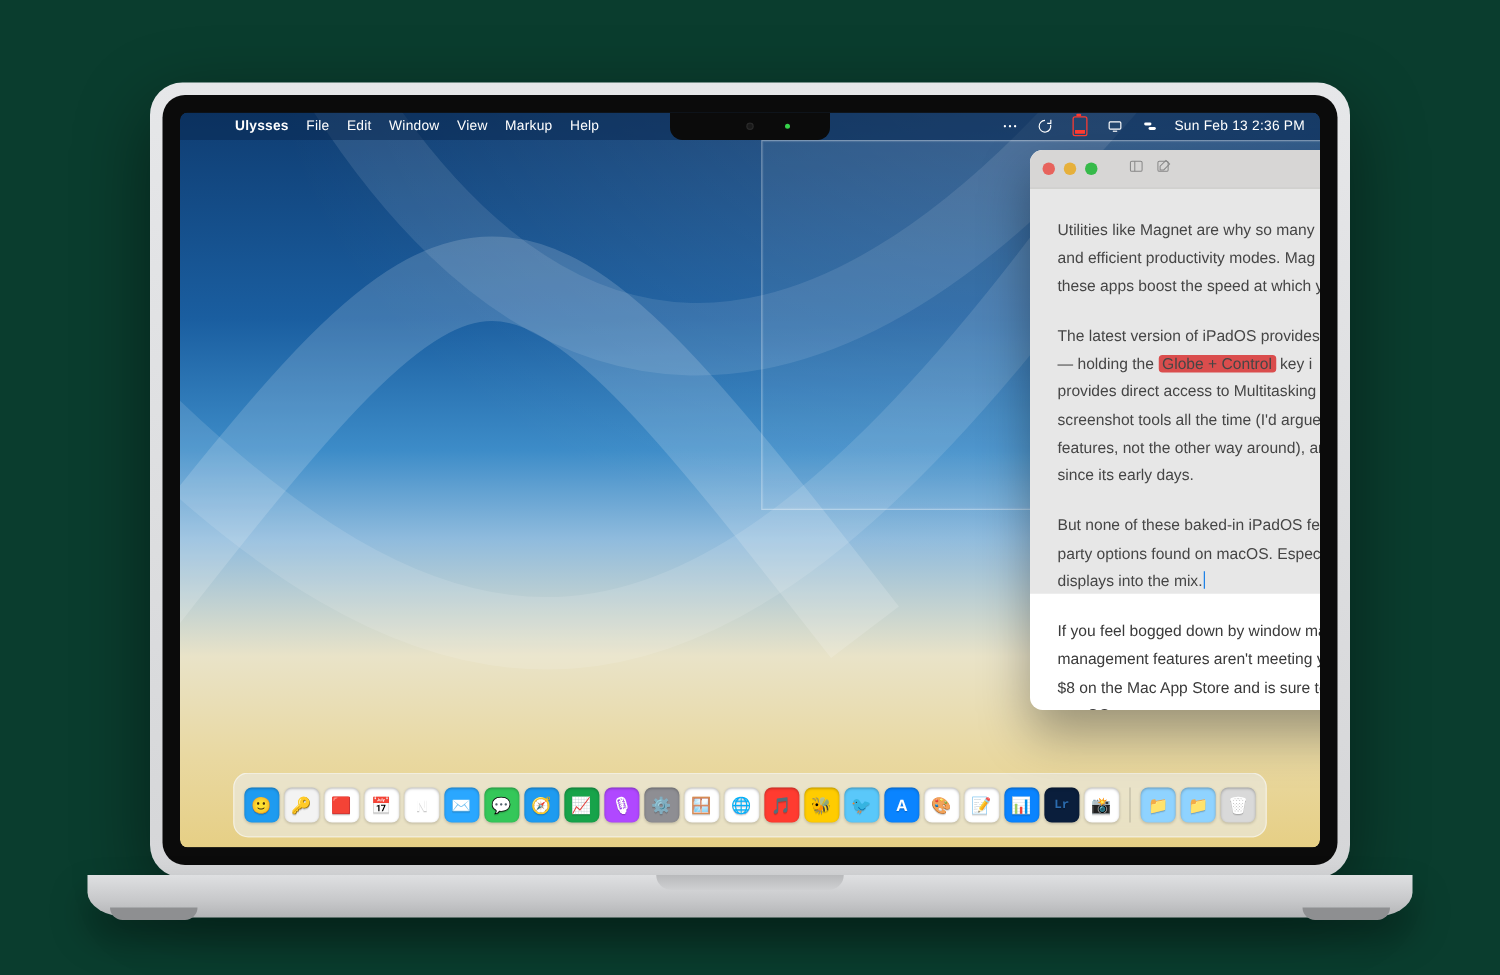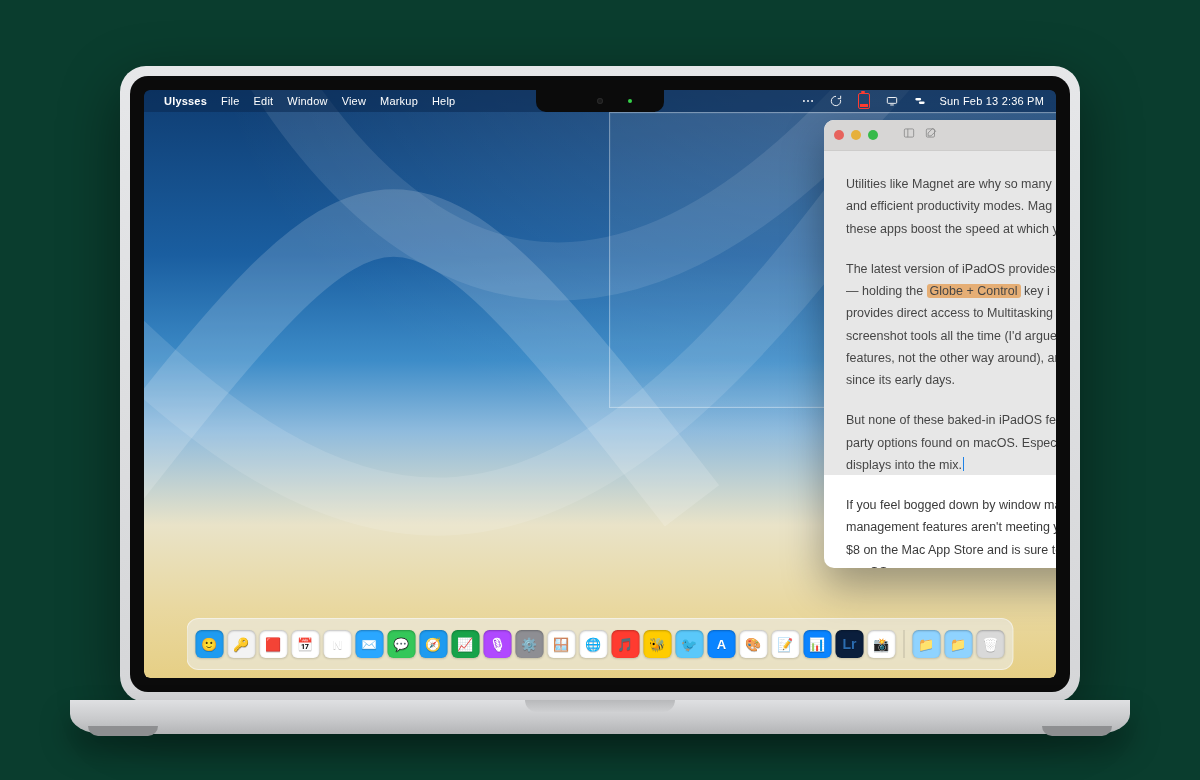--- a/index.html
+++ b/index.html
@@ -23,21 +23,21 @@
 
   
   .wall{position:absolute;inset:0;background:
     radial-gradient(1200px 800px at 80% -10%, rgba(255,255,255,.15), rgba(255,255,255,0) 55%),
     linear-gradient(180deg,#0f3d72 0%,#1a5ea0 28%,#3d8cc8 46%,#8fbbdd 58%,#e9e3c8 74%,#e9d8a0 88%,#e6cf85 100%);
   }
   .wall svg{position:absolute;inset:0;width:100%;height:100%;}
 
   
   .menubar{position:absolute;left:0;right:0;top:0;height:22px;background:rgba(10,40,80,.55);color:#fff;display:flex;align-items:center;font-size:11px;letter-spacing:.2px;z-index:40;}
-  .menubar .ml{display:flex;align-items:center;gap:14px;padding-left:4px;}
+  .menubar .ml{display:flex;align-items:center;gap:14px;padding-left:28px;}
   .menubar .ml .apple{font-size:13px;line-height:1;margin-right:2px;}
   .menubar .ml b{font-weight:700;}
   .menubar .mr{margin-left:auto;display:flex;align-items:center;gap:12px;padding-right:12px;}
   .menubar .ic{display:inline-flex;align-items:center;justify-content:center;width:16px;height:16px;}
   .menubar .ic svg{width:14px;height:14px;fill:#fff;}
   .batt{width:10px;height:14px;border:1px solid #ff3b30;border-radius:2px;position:relative;}
   .batt:before{content:"";position:absolute;left:2px;top:-3px;width:4px;height:2px;background:#ff3b30;border-radius:1px;}
   .batt:after{content:"";position:absolute;left:1px;bottom:1px;right:1px;height:3px;background:#ff3b30;}
 
   
@@ -47,21 +47,21 @@
   .win{position:absolute;left:680px;top:30px;width:380px;height:448px;border-radius:10px 0 0 10px;overflow:hidden;background:#fff;box-shadow:0 18px 40px rgba(0,0,0,.35);z-index:30;filter:drop-shadow(0 0 0 rgba(0,0,0,0));}
   .win .tb{height:30px;background:#ecebea;display:flex;align-items:center;gap:8px;padding:0 10px;border-bottom:1px solid #e0dfdd;}
   .tl{display:flex;gap:7px;align-items:center;}
   .dot{width:10px;height:10px;border-radius:50%;}
   .dot.r{background:#ff5f57}.dot.y{background:#febc2e}.dot.g{background:#28c840}
   .tb .spacer{width:8px}
   .tb .ic{color:#8a8a8a}
   .tb svg{width:14px;height:14px;fill:none;stroke:#8a8a8a;stroke-width:1.4}
   .doc{padding:22px 22px 10px 22px;color:#3a3a3a;font-size:12.5px;line-height:1.78;}
   .doc p{margin:0 0 18px 0;}
-  .doc code{font-family:inherit;background:#fdba74;border-radius:3px;padding:0 3px;}
+  .doc code{font-family:inherit;background:#ef4444;border-radius:3px;padding:0 3px;}
   .cursor{display:inline-block;width:1px;height:14px;background:#0a84ff;vertical-align:-2px;margin-left:1px;}
   
   .dim{position:absolute;left:0;top:0;right:0;height:355px;background:rgba(120,120,120,.18);pointer-events:none;}
 
   
   .dock{position:absolute;left:50%;bottom:8px;transform:translateX(-50%);height:42px;padding:4px 8px;display:flex;align-items:center;gap:4px;background:rgba(235,238,242,.55);border:1px solid rgba(255,255,255,.5);border-radius:12px;backdrop-filter:blur(6px);z-index:25;}
   .dock .sep{width:1px;height:28px;background:rgba(0,0,0,.18);margin:0 4px;}
   .app{width:28px;height:28px;border-radius:6px;display:flex;align-items:center;justify-content:center;font-size:13px;color:#fff;font-weight:700;box-shadow:0 1px 2px rgba(0,0,0,.25) inset,0 1px 2px rgba(0,0,0,.15);}
   .app span{filter:drop-shadow(0 1px 0 rgba(0,0,0,.2));}
 
@@ -240,21 +240,21 @@
               <div class="app" style="background: rgb(255, 255, 255);">
                 <span>🎨</span>
               </div>
               <div class="app" style="background: rgb(255, 255, 255);">
                 <span>📝</span>
               </div>
               <div class="app" style="background: rgb(10, 132, 255);">
                 <span>📊</span>
               </div>
               <div class="app" style="background: rgb(10, 30, 60);">
-                <span style="font-size: 14px; color: rgb(43, 108, 176);">Lr</span>
+                <span style="font-size: 10px; color: rgb(43, 108, 176); font-family: Liberation Mono, monospace;">Lr</span>
               </div>
               <div class="app" style="background: rgb(255, 255, 255);">
                 <span>📸</span>
               </div>
               <div class="sep"></div>
               <div class="app" style="background: rgb(143, 211, 255);">
                 <span>📁</span>
               </div>
               <div class="app" style="background: rgb(143, 211, 255);">
                 <span>📁</span>

